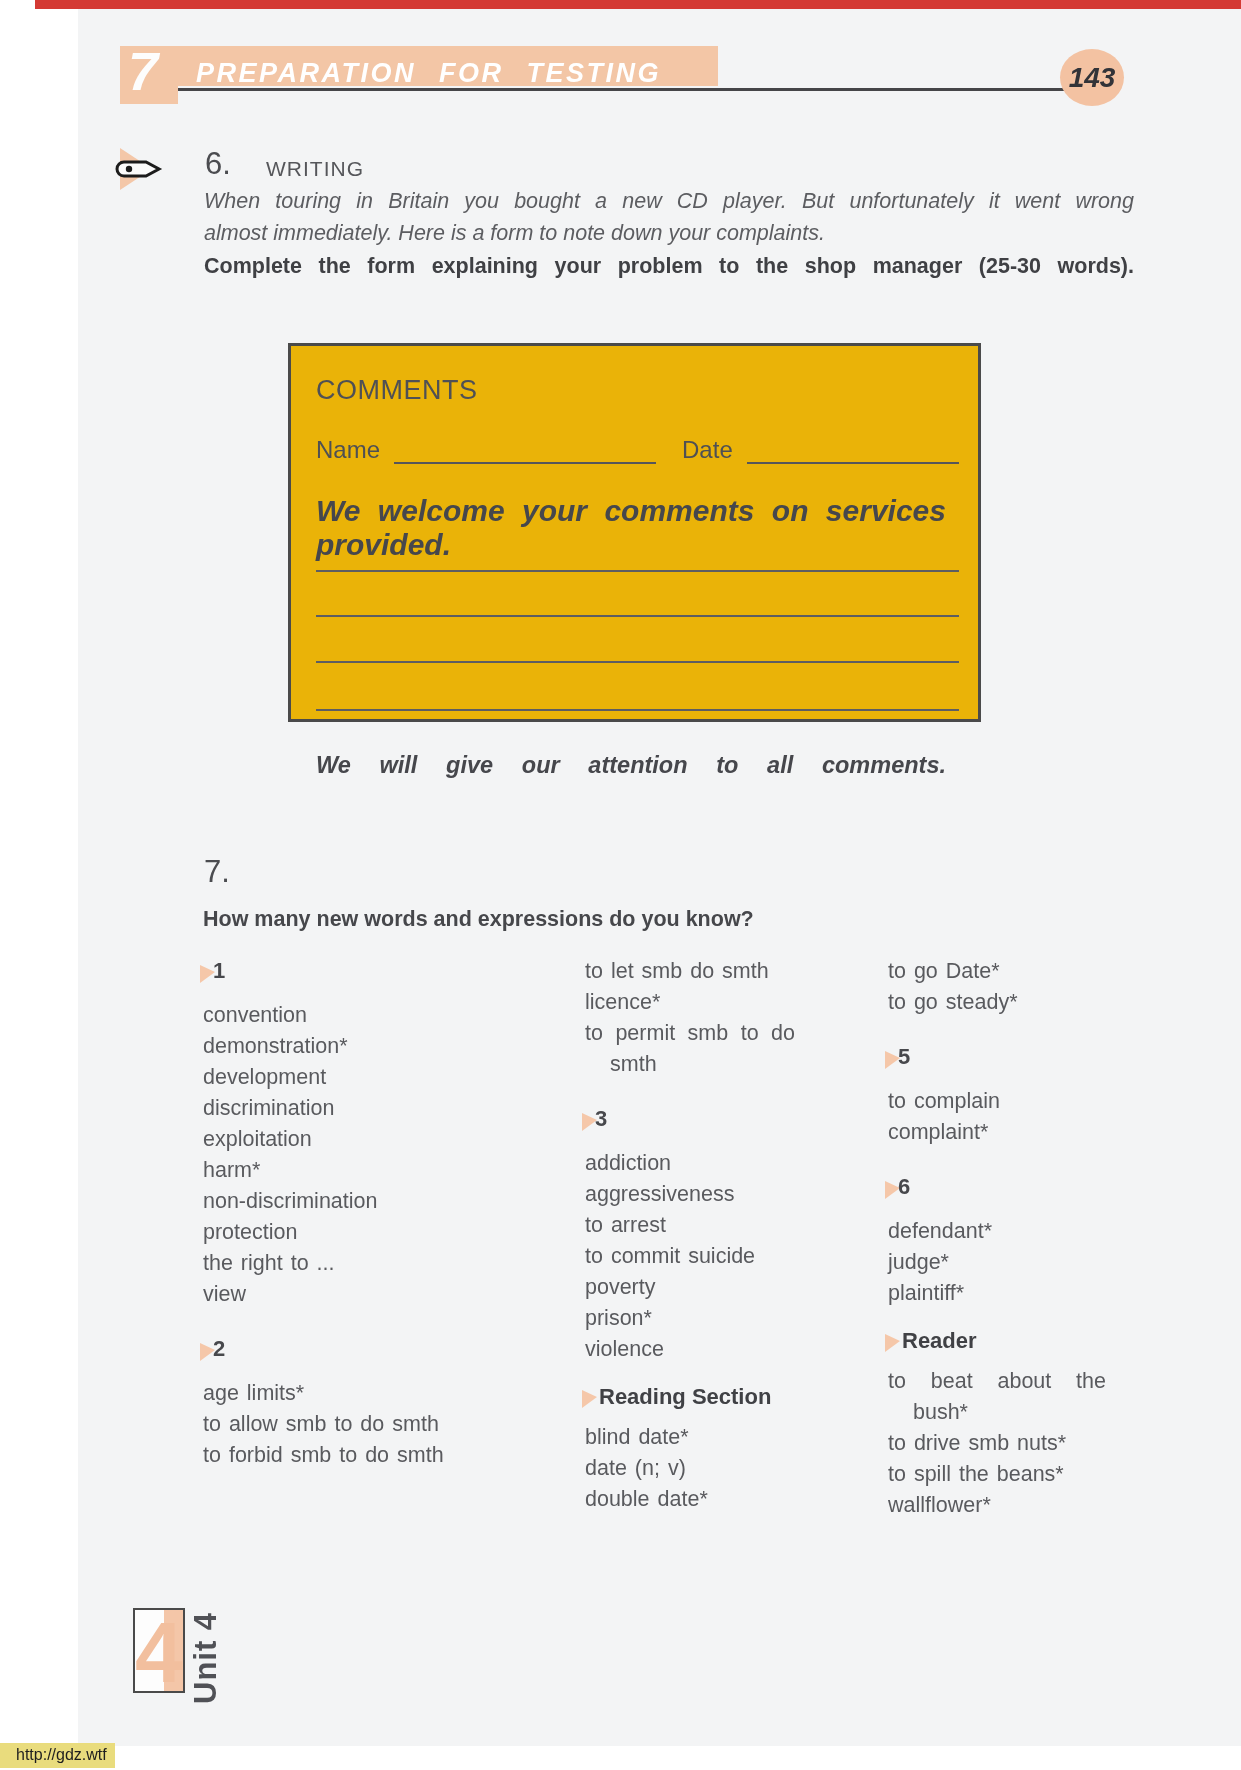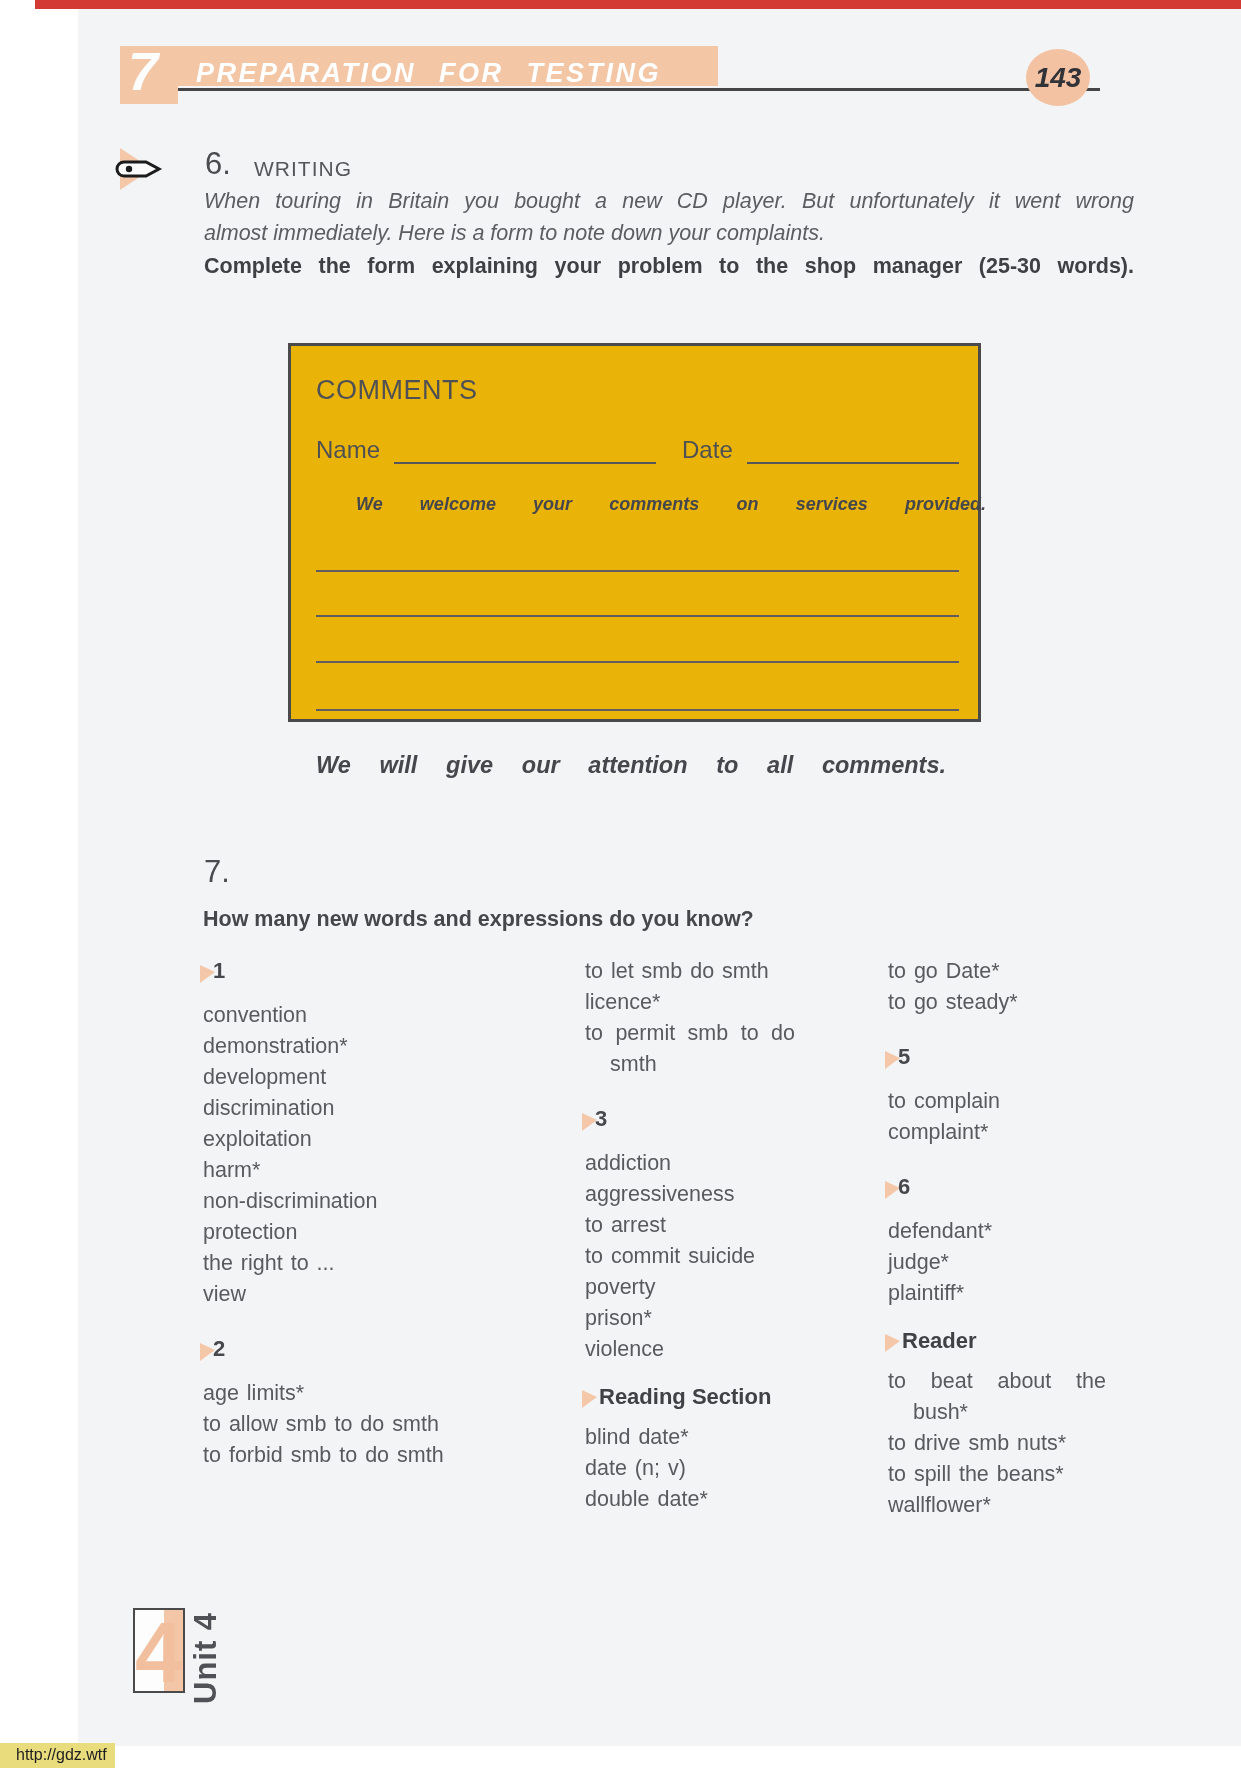--- a/index.html
+++ b/index.html
@@ -11,46 +11,46 @@
   #scan-bg{left:78px;top:8px;width:1163px;height:1738px;background:#f3f4f5;}
   #scan-stripe{left:35px;top:0;width:1206px;height:9px;background:#d43a34;}
 
   
   #chapter-block{left:120px;top:46px;width:58px;height:58px;background:#f3c6a6;}
   #chapter-num{left:128px;top:40px;font-size:54px;font-style:italic;font-weight:bold;color:#fdfdfd;}
   #title-bar{left:178px;top:46px;width:540px;height:40px;background:#f3c6a6;}
   #header-title{left:196px;top:58px;font-size:27px;font-style:italic;font-weight:bold;color:#ffffff;
                 letter-spacing:2.5px;word-spacing:13px;white-space:nowrap;}
   #header-rule{left:178px;top:88px;width:922px;height:3px;background:#454548;}
-  #page-circle{left:1026px;top:49px;width:64px;height:57px;border-radius:50%;background:#f3c2a2;
+  #page-circle{left:1060px;top:49px;width:64px;height:57px;border-radius:50%;background:#f3c2a2;
                display:flex;align-items:center;justify-content:center;z-index:3;}
   #page-num{font-size:28px;font-style:italic;font-weight:bold;color:#323338;}
 
   
   #pencil-icon{left:114px;top:146px;}
   #s6-num{left:205px;top:146px;font-size:31px;color:#4b4c50;}
-  #s6-title{left:254px;top:157px;font-size:21px;letter-spacing:1px;color:#55565a;}
+  #s6-title{left:266px;top:157px;font-size:21px;letter-spacing:1px;color:#55565a;}
   .intro{left:204px;width:930px;font-style:italic;font-size:21.5px;color:#5c5d61;white-space:nowrap;}
   .jlast{white-space:normal;text-align:justify;text-align-last:justify;}
   #intro1{top:189px;}
   #intro2{top:221px;text-align-last:auto;}
   #task{left:204px;top:254px;width:930px;font-weight:bold;font-size:21.5px;color:#3f4044;
         text-align:justify;text-align-last:justify;}
 
   
   #form-box{left:288px;top:343px;width:693px;height:379px;background:#eab308;
             border:3px solid #4a4a4a;box-sizing:border-box;}
   #form-title{left:25px;top:29px;font-size:27px;color:#4f5055;letter-spacing:0.5px;position:absolute;}
   #fd-row{position:absolute;left:25px;top:90px;width:643px;display:flex;align-items:flex-end;}
   .fd-label{font-size:24px;color:#4f5054;line-height:28px;}
   .fd-line{height:26px;border-bottom:2.5px solid #56565a;}
   #name-line{width:262px;margin-left:14px;margin-right:26px;}
   #date-line{flex:1;margin-left:14px;}
-  #welcome{position:absolute;left:25px;top:148px;width:630px;font-size:18px;font-style:italic;
-           font-weight:bold;color:#46474c;text-align:justify;text-align-last:justify;margin-left:40px;}
+  #welcome{position:absolute;left:25px;top:148px;width:630px;font-size:30px;font-style:italic;
+           font-weight:bold;color:#46474c;text-align:justify;text-align-last:justify;}
   .cline{position:absolute;left:25px;width:643px;border-top:2px solid #5d5d62;}
   #closing{position:absolute;left:25px;top:406px;width:630px;font-size:23.5px;font-style:italic;
            font-weight:bold;color:#46474c;text-align:justify;text-align-last:justify;}
 
   
   #s7-num{left:204px;top:854px;font-size:31px;color:#4b4c50;}
   #s7-title{left:253px;top:865px;font-size:21px;letter-spacing:0.5px;color:#525357;}
   #s7-question{left:203px;top:907px;font-size:21.5px;font-weight:bold;color:#46474b;}
 
   

